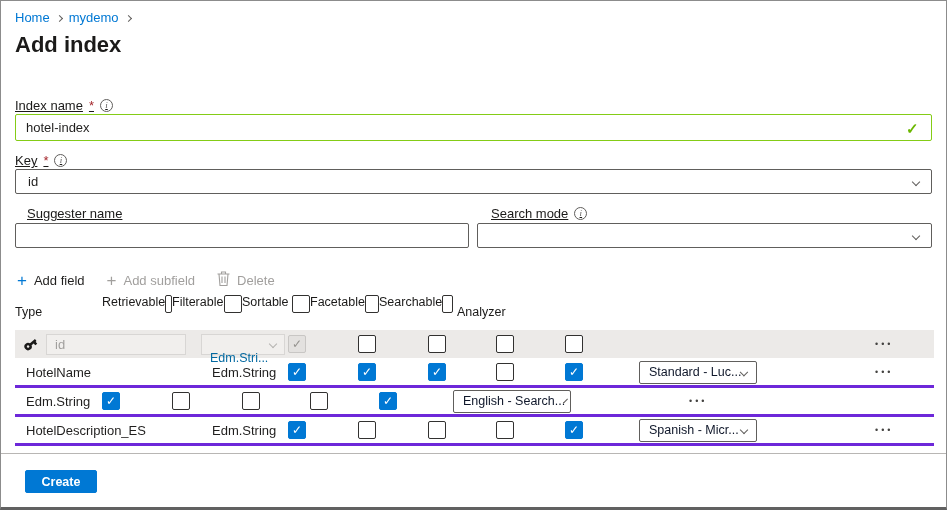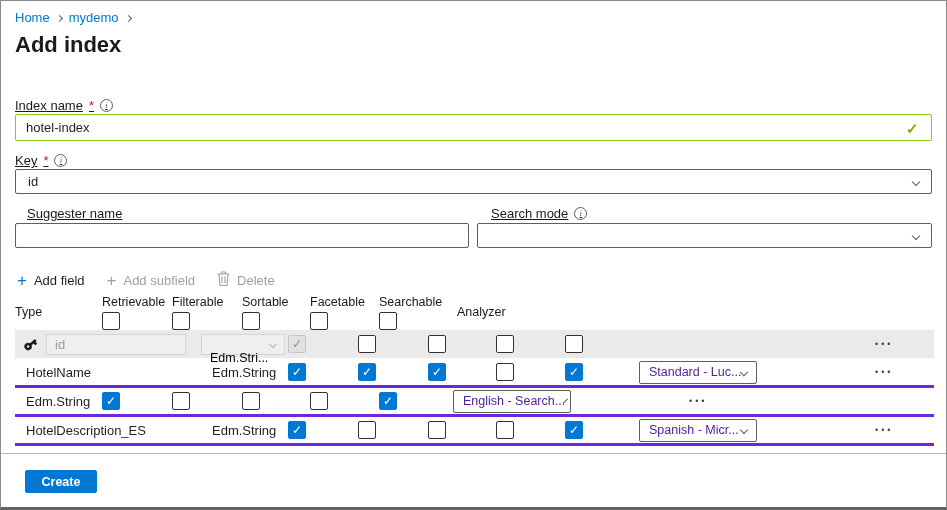--- a/index.html
+++ b/index.html
@@ -34,21 +34,21 @@
   .toolbar { position: absolute; left: 16px; top: 266px; height: 26px; display: flex; align-items: center; gap: 22px; }
   .tbtn { display: flex; align-items: center; gap: 7px; font-size: 13px; color: #201f1e; cursor: pointer; }
   .tbtn .plus { font-size: 17px; font-weight: 400; line-height: 17px; color: #0078d4; }
   .tbtn.disabled { color: #a19f9d; cursor: default; }
   .tbtn.disabled .plus { color: #a19f9d; }
 
   
   .thead { position: absolute; left: 14px; top: 293px; width: 919px; height: 36px; display: flex; }
   .hcell { font-size: 12.5px; color: #1b1a19; white-space: nowrap; }
   .hcell.lbl-only { display: flex; align-items: center; padding-left: 11px; }
-  .hcell.stack { display: flex; flex-direction: column; justify-content: space-between; padding-top: 1px; }
+  .hcell.stack { display: flex; flex-direction: row; justify-content: space-between; padding-top: 1px; text-align: center; }
   .hcell.lbl-mid { display: flex; align-items: center; padding-left: 4px; }
 
   .c-name { width: 186px; } .c-type { width: 87px; } .c-r { width: 70px; } .c-f { width: 70px; }
   .c-s { width: 68px; } .c-fa { width: 69px; } .c-se { width: 74px; } .c-an { width: 125px; }
   .c-su { width: 95px; } .c-menu { flex: 1; }
 
   .cbx { display: inline-block; width: 18px; height: 18px; border: 1px solid #323130; border-radius: 2px;
          background: #fff; font-size: 12px; line-height: 16px; text-align: center; color: #fff; cursor: pointer; }
   .cbx.on { background: #0078d4; border-color: #0078d4; }
   .cbx.dis { background: #e3e1df; border-color: #c8c6c4; color: #95938f; cursor: default; }
@@ -56,24 +56,24 @@
   .tbody { position: absolute; left: 14px; top: 329px; width: 919px; }
   .frow { display: flex; height: 29px; align-items: center; border-bottom: 3px solid #6d28d9; }
   .frow.keyrow { background: #eceae8; border-bottom: 1px solid #fff; }
   .cell { display: flex; align-items: center; height: 100%; }
   .fname, .ftype { font-size: 13px; color: #201f1e; padding-left: 11px; white-space: nowrap; }
   .keyicon-wrap { width: 31px; display: flex; justify-content: center; align-items: center; }
   .mini-input { width: 140px; height: 21px; border: 1px solid #d8d6d4; background: #f1efed;
                 font-size: 13px; color: #a19f9d; line-height: 19px; padding-left: 8px; }
   .mini-select { width: 84px; height: 21px; border: 1px solid #d8d6d4; background: #f1efed;
                  display: flex; align-items: center; justify-content: space-between; padding: 0 8px; }
-  .ms-txt { font-size: 12.5px; color: #000000; margin-top: 27px; }
+  .ms-txt { font-size: 12.5px; color: #0369a1; margin-top: 27px; }
   .row-select { width: 118px; height: 23px; border: 1px solid #605e5c; border-radius: 2px; background: #fff;
                 display: flex; align-items: center; justify-content: space-between; padding: 0 9px; cursor: pointer; }
-  .rs-txt { font-size: 12.5px; color: #4c1d95; white-space: nowrap; }
+  .rs-txt { font-size: 12.5px; color: #0f172a; white-space: nowrap; }
   .dots { font-size: 9px; letter-spacing: 3px; color: #444341; margin-left: 16px; cursor: pointer; }
   .c-menu { display: flex; align-items: center; }
 
   .divider { position: absolute; left: 0; top: 452px; width: 100%; height: 1px; background: #b8b6b4; }
   .create-btn { position: absolute; left: 24px; top: 469px; width: 72px; height: 23px; background: #0078d4;
                 color: #fff; border: 1px solid #0078d4; border-radius: 2px; font-family: "Liberation Sans", sans-serif;
                 font-size: 12.5px; font-weight: bold; cursor: pointer; }
 </style>
 </head>
 <body>

